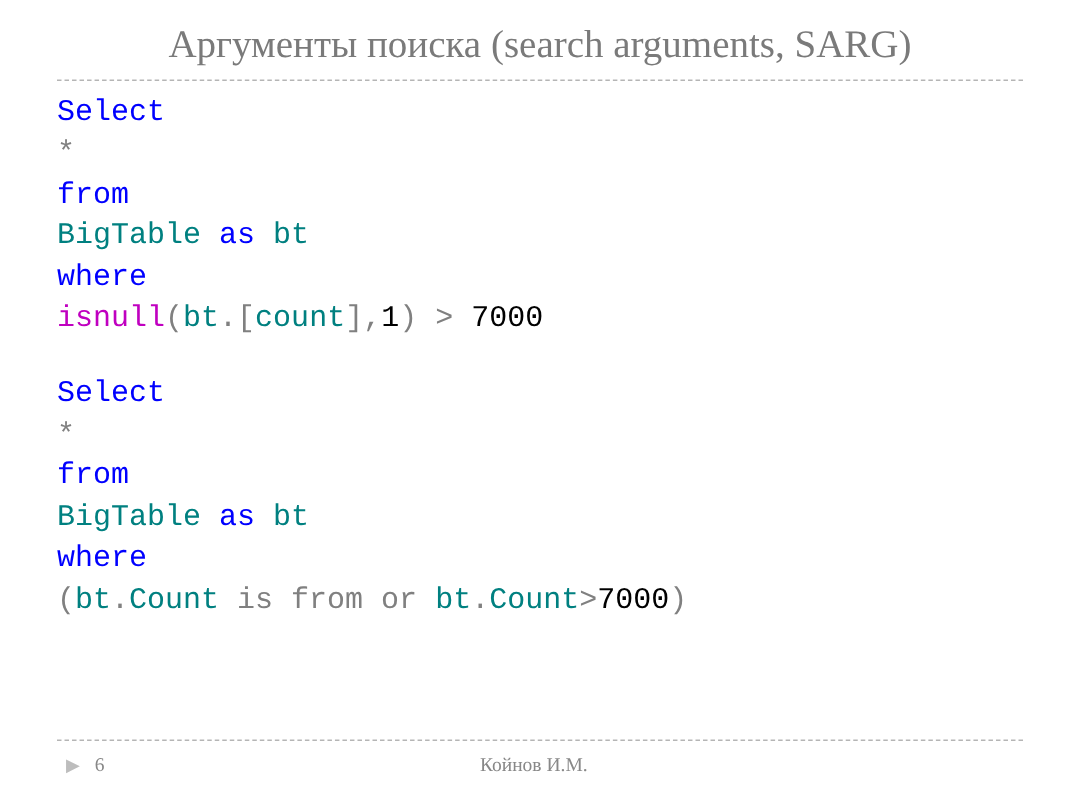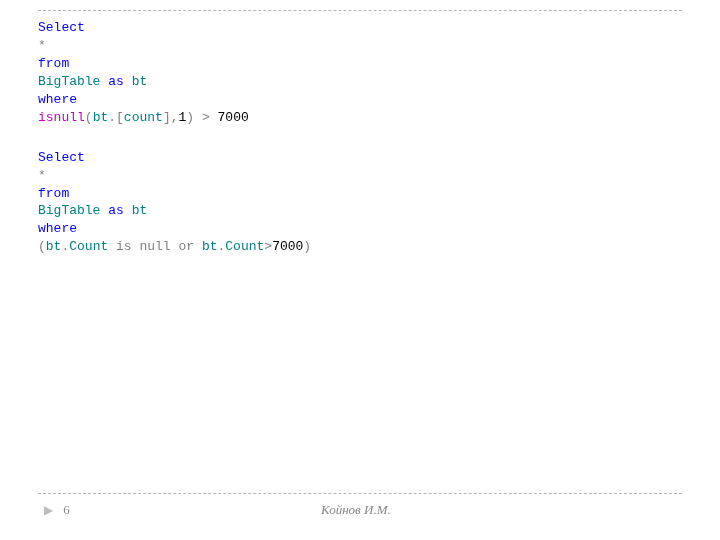--- a/index.html
+++ b/index.html
@@ -25,21 +25,21 @@
     margin: 4px 0 6px 0;
     line-height: 1.25;
   }
   hr.dash {
     border: none;
     border-top: 1px dashed #b5b5b5;
     margin: 0 0 8px 0;
   }
   .code {
     font-family: Consolas, "Courier New", monospace;
-    font-size: 13px;
+    font-size: 20px;
     line-height: 1.38;
     white-space: pre;
     color: #333;
   }
   .kw   { color: #0000ff; }
   .gray { color: #808080; }
   .teal { color: #008080; }
   .func { color: #c000c0; }
   .num  { color: #000000; }
   .block2 { margin-top: 22px; }
@@ -62,42 +62,42 @@
   .footer-row .arrow {
     margin-left: 6px;
     margin-right: 10px;
     color: #bdbdbd;
     font-size: 12px;
   }
   .footer-row .author {
     margin-left: auto;
     margin-right: auto;
     transform: translateX(-20px);
-    font-style: italic;
   }
 </style>
 </head>
 <body>
 
 <div class="slide">
+  <div class="title">Аргументы поиска (search arguments, SARG)</div>
   <hr class="dash">
 
   <div class="code"><span class="kw">Select</span>
 <span class="gray">*</span>
 <span class="kw">from</span>
 <span class="teal">BigTable</span> <span class="kw">as</span> <span class="teal">bt</span>
 <span class="kw">where</span>
 <span class="func">isnull</span><span class="gray">(</span><span class="teal">bt</span><span class="gray">.</span><span class="gray">[</span><span class="teal">count</span><span class="gray">]</span><span class="gray">,</span><span class="num">1</span><span class="gray">)</span><span class="gray"> &gt; </span><span class="num">7000</span></div>
 
   <div class="code block2"><span class="kw">Select</span>
 <span class="gray">*</span>
 <span class="kw">from</span>
 <span class="teal">BigTable</span> <span class="kw">as</span> <span class="teal">bt</span>
 <span class="kw">where</span>
-<span class="gray">(</span><span class="teal">bt</span><span class="gray">.</span><span class="teal">Count</span><span class="gray"> is null or </span><span class="teal">bt</span><span class="gray">.</span><span class="teal">Count</span><span class="gray">&gt;</span><span class="num">7000</span><span class="gray">)</span></div>
+<span class="gray">(</span><span class="teal">bt</span><span class="gray">.</span><span class="teal">Count</span><span class="gray"> is from or </span><span class="teal">bt</span><span class="gray">.</span><span class="teal">Count</span><span class="gray">&gt;</span><span class="num">7000</span><span class="gray">)</span></div>
 </div>
 
 <div class="footer">
   <hr class="dash">
   <div class="footer-row">
     <span class="arrow">▶</span>
     <span>6</span>
     <span class="author">Койнов И.М.</span>
   </div>
 </div>

